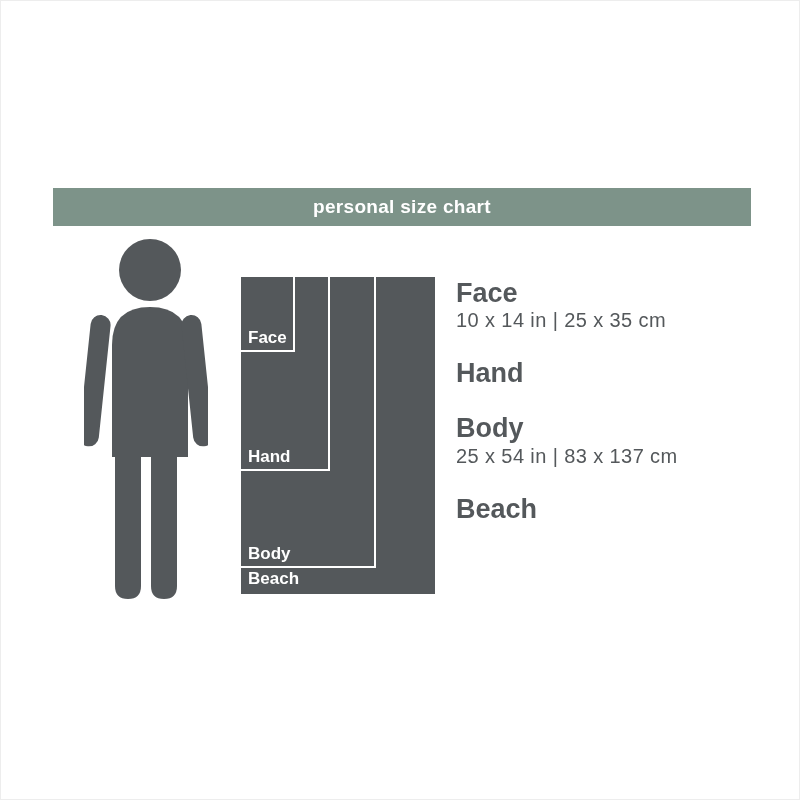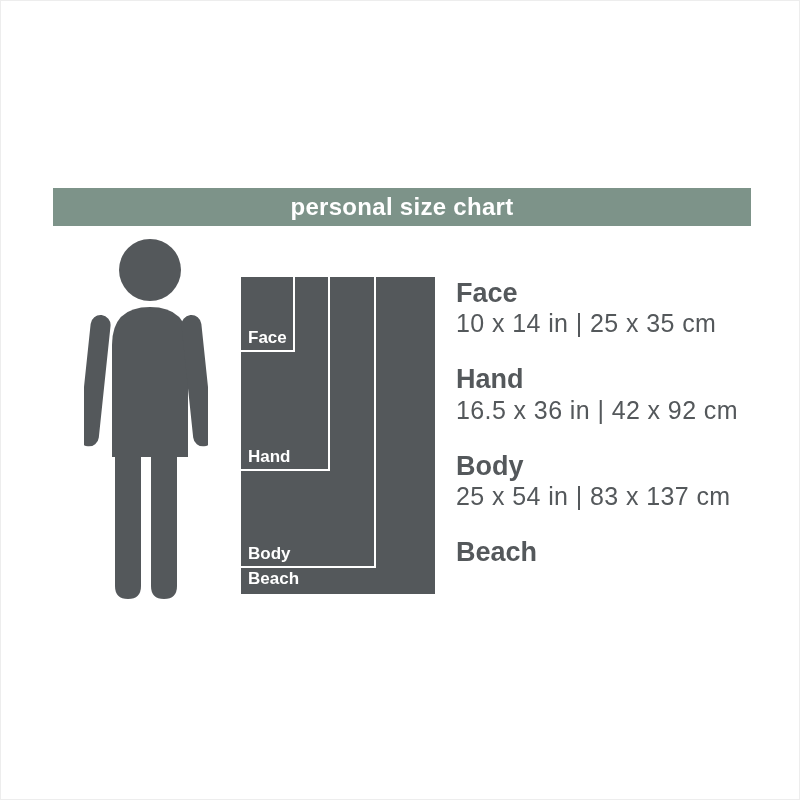--- a/index.html
+++ b/index.html
@@ -22,21 +22,21 @@
   }
   .header-bar{
     position:absolute;
     left:52px;top:187px;
     width:698px;height:38px;
     background:var(--accent);
     display:flex;align-items:center;justify-content:center;
   }
   .header-title{
     color:#ffffff;
-    font-size:24px;
+    font-size:19px;
     font-weight:bold;
     letter-spacing:0.3px;
   }
   .person{
     position:absolute;
     left:83px;top:238px;
     width:124px;height:360px;
   }
   .person *{fill:var(--towel);}
   .towel-diagram{
@@ -71,21 +71,21 @@
     margin-bottom:25px;
   }
   .size-name{
     color:var(--ink);
     font-size:27px;
     font-weight:bold;
     line-height:1.12;
   }
   .size-dims{
     color:var(--ink);
-    font-size:25px;
+    font-size:20px;
     line-height:1.25;
     letter-spacing:0.4px;
     white-space:nowrap;
   }
 </style>
 </head>
 <body>
 
 <div class="canvas">
 
@@ -115,21 +115,20 @@
     <span class="rect-label beach-label">Beach</span>
   </div>
 
   <div class="size-list">
     <div class="size-group">
       <div class="size-name">Face</div>
       <div class="size-dims">10 x 14 in | 25 x 35 cm</div>
     </div>
     <div class="size-group">
       <div class="size-name">Hand</div>
-      <div class="size-dims">16.5 x 36 in | 42 x 92 cm</div>
     </div>
     <div class="size-group">
       <div class="size-name">Body</div>
       <div class="size-dims">25 x 54 in | 83 x 137 cm</div>
     </div>
     <div class="size-group">
       <div class="size-name">Beach</div>
     </div>
   </div>
 

